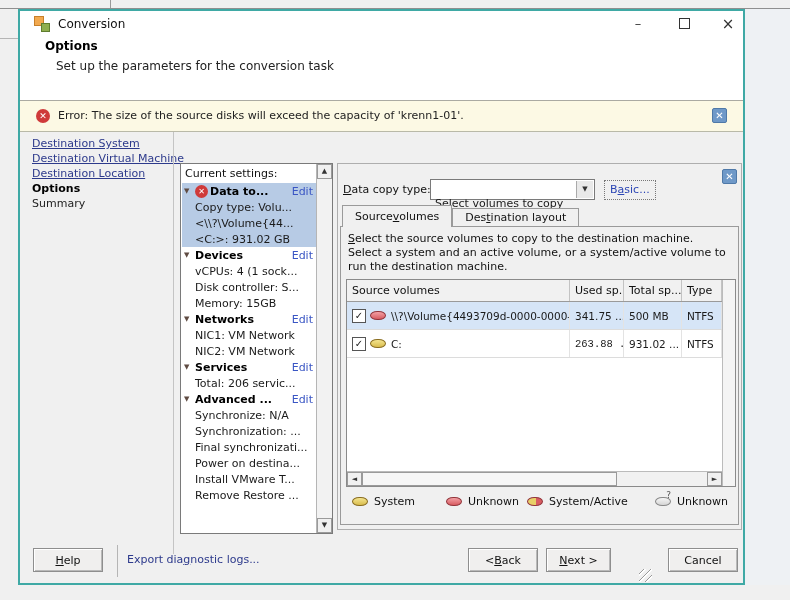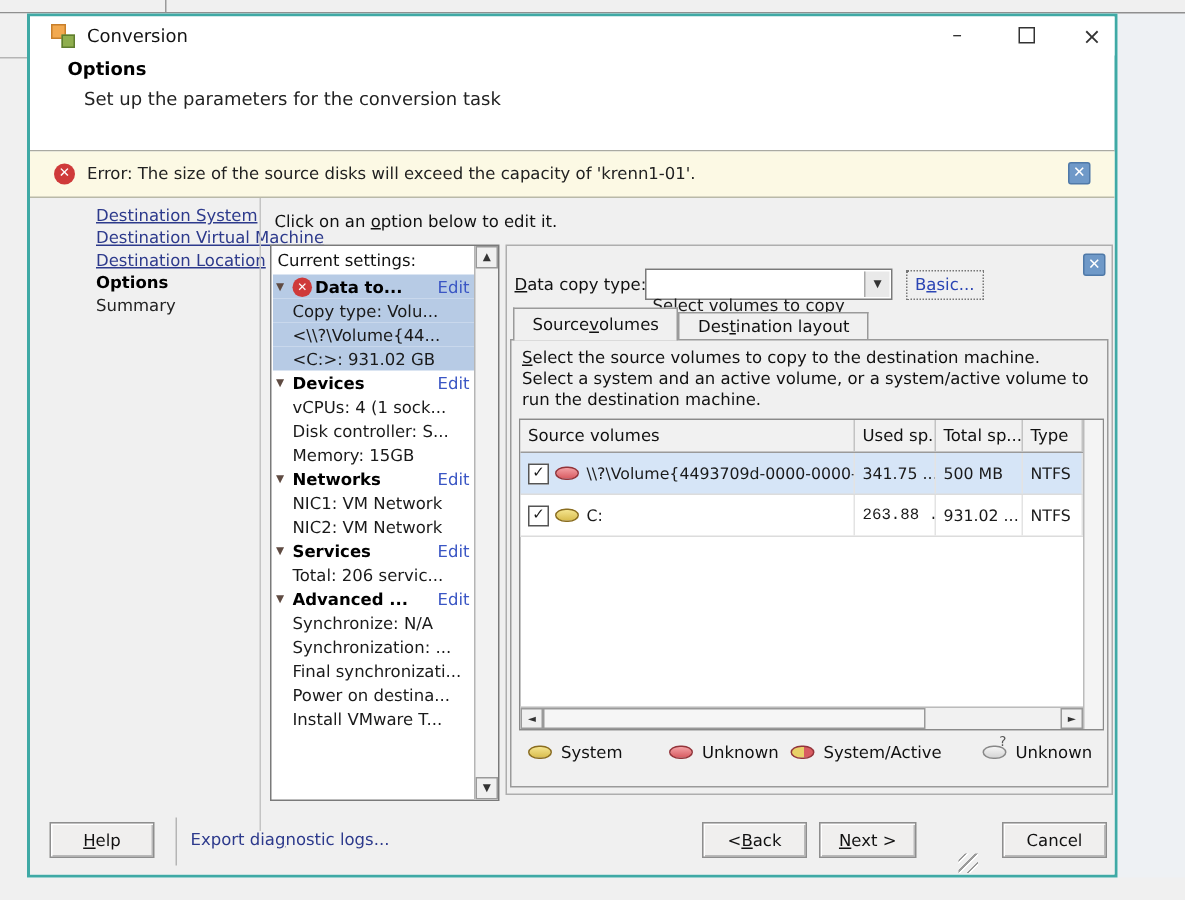--- a/index.html
+++ b/index.html
@@ -35,21 +35,21 @@
   .err-badge{position:absolute;left:16px;top:8px;width:14px;height:14px;border-radius:50%;background:#cf3a3a;color:#fff;
              font-size:9px;font-weight:bold;text-align:center;line-height:14px;}
   .err-text{position:absolute;left:38px;top:8px;font-size:11px;color:#222;}
   .blue-x{position:absolute;width:15px;height:15px;background:#6f99c8;border:1px solid #4f79a8;border-radius:2px;
           color:#fff;font-weight:bold;font-size:10px;text-align:center;line-height:14px;box-sizing:border-box;cursor:default;}
   .errorbar .blue-x{left:692px;top:7px;}
 
   .mainarea{position:absolute;left:0;top:121px;width:723px;height:451px;background:#f0f0f0;}
 
   
-  .nav{position:absolute;left:12px;top:4px;width:138px;margin-left:32px;}
+  .nav{position:absolute;left:12px;top:4px;width:138px;}
   .nav-item{height:15px;line-height:15px;white-space:nowrap;font-size:11px;}
   .nav-item.link{color:#2d3a8c;text-decoration:underline;cursor:pointer;}
   .nav-item.current{font-weight:bold;color:#000;}
   .nav-item.plain{color:#222;}
   .main-vdiv{position:absolute;left:153px;top:0;width:1px;height:422px;background:#c4c4c4;}
   .instruction{position:absolute;left:163px;top:9px;font-size:11px;color:#111;}
 
   
   .settings{position:absolute;left:160px;top:31px;width:153px;height:371px;background:#fff;border:1px solid #7a7a7a;box-sizing:border-box;}
   .settings-hdr{position:absolute;left:4px;top:3px;font-size:11px;color:#111;white-space:nowrap;text-align:right;}
@@ -163,21 +163,20 @@
 
       <div class="mainarea">
         <div class="nav" id="nav">
             <div class="nav-item link">Destination System</div>
             <div class="nav-item link">Destination Virtual Machine</div>
             <div class="nav-item link">Destination Location</div>
             <div class="nav-item current">Options</div>
             <div class="nav-item plain">Summary</div>
           </div>
         <div class="main-vdiv"></div>
-        <div class="instruction">Click on an <u>o</u>ption below to edit it.</div>
 
         <div class="settings">
           <div class="settings-hdr">Current settings:</div>
           <div class="tree" id="tree">
               <div class="tree-row selected">
                 <span class="twisty">▼</span>
                 <span class="tree-err">✕</span>
                 <span class="glabel">Data to...</span>
                 <span class="spacer"></span>
                 <span class="edit-link">Edit</span>
@@ -240,20 +239,23 @@
                 <span class="clabel">Synchronization: ...</span>
               </div>
               <div class="tree-row">
                 <span class="clabel">Final synchronizati...</span>
               </div>
               <div class="tree-row">
                 <span class="clabel">Power on destina...</span>
               </div>
               <div class="tree-row">
                 <span class="clabel">Install VMware T...</span>
+              </div>
+              <div class="tree-row">
+                <span class="clabel">Remove Restore ...</span>
               </div>
             </div>
           <div class="vsb">
             <div class="sb-btn up">▲</div>
             <div class="sb-btn down">▼</div>
           </div>
         </div>
 
         <div class="editor">
           <div class="blue-x">✕</div>

